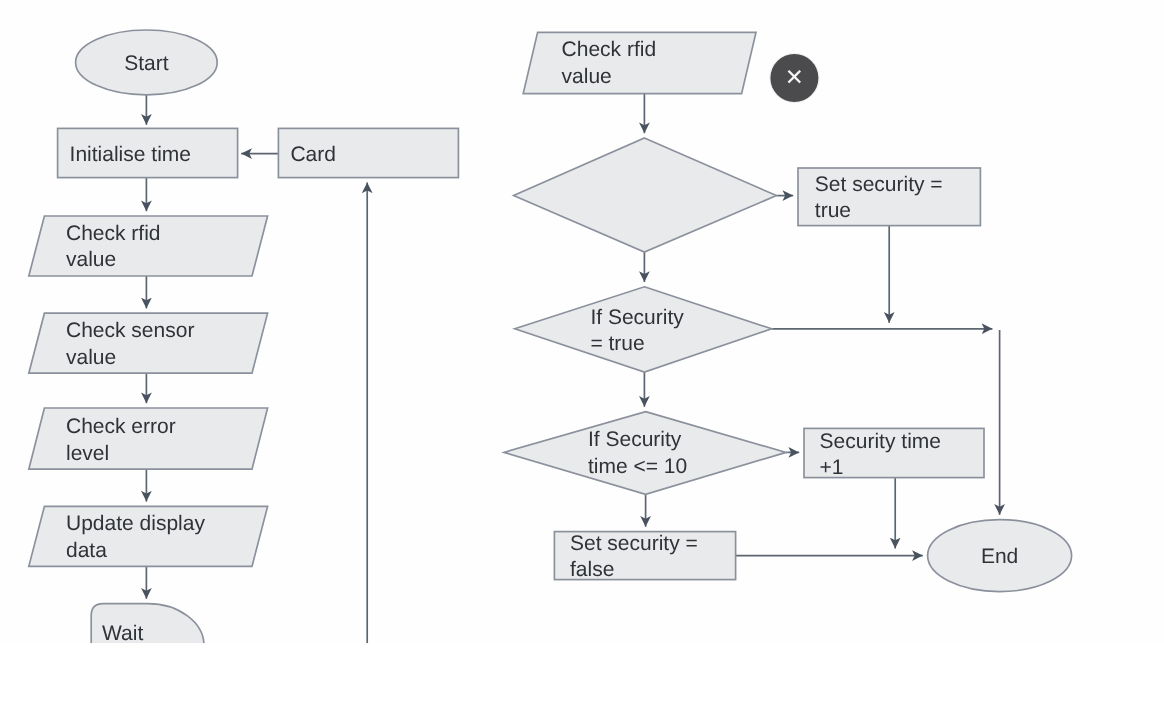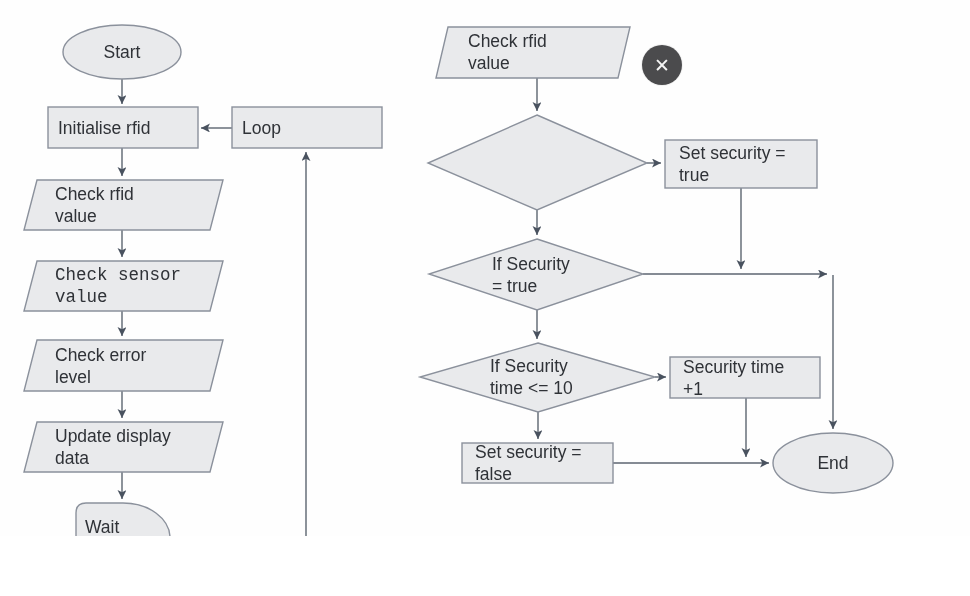--- a/index.html
+++ b/index.html
@@ -86,25 +86,25 @@
       <rect x="665" y="140" width="152" height="48"></rect>
       <polygon points="537,239 643,274 537,310 429,274"></polygon>
       <polygon points="538,343 655,377 538,412 420,377"></polygon>
       <rect x="670" y="357" width="150" height="41"></rect>
       <rect x="462" y="443" width="151" height="40"></rect>
       <ellipse cx="833" cy="463" rx="60" ry="30"></ellipse>
     </g>
   </svg>
 
   <div class="lbl center" style="left:62px;  top:41px;  width:120px;">Start</div>
-  <div class="lbl" style="left:58px;  top:117px;">Initialise rfid</div>
-  <div class="lbl" style="left:242px; top:117px;">Loop</div>
+  <div class="lbl" style="left:58px;  top:117px;">Initialise time</div>
+  <div class="lbl" style="left:242px; top:117px;">Card</div>
   <div class="lbl" style="left:55px;  top:183px;">Check rfid
 value</div>
-  <div class="lbl" style="left:55px;  top:264px;font-family:Liberation Mono, monospace;">Check sensor
+  <div class="lbl" style="left:55px;  top:264px;">Check sensor
 value</div>
   <div class="lbl" style="left:55px;  top:425px;">Update display
 data</div>
   <div class="lbl" style="left:55px;  top:344px;">Check error
 level</div>
   <div class="lbl" style="left:85px;  top:516px;">Wait
 0.8s</div>
 
   <div class="lbl" style="left:468px; top:30px;">Check rfid
 value</div>

